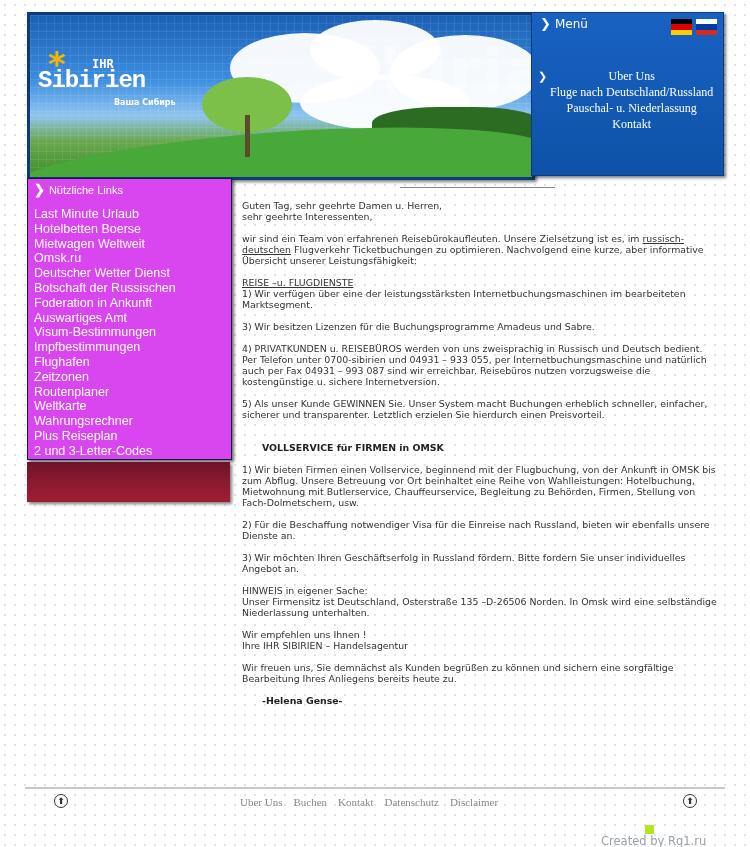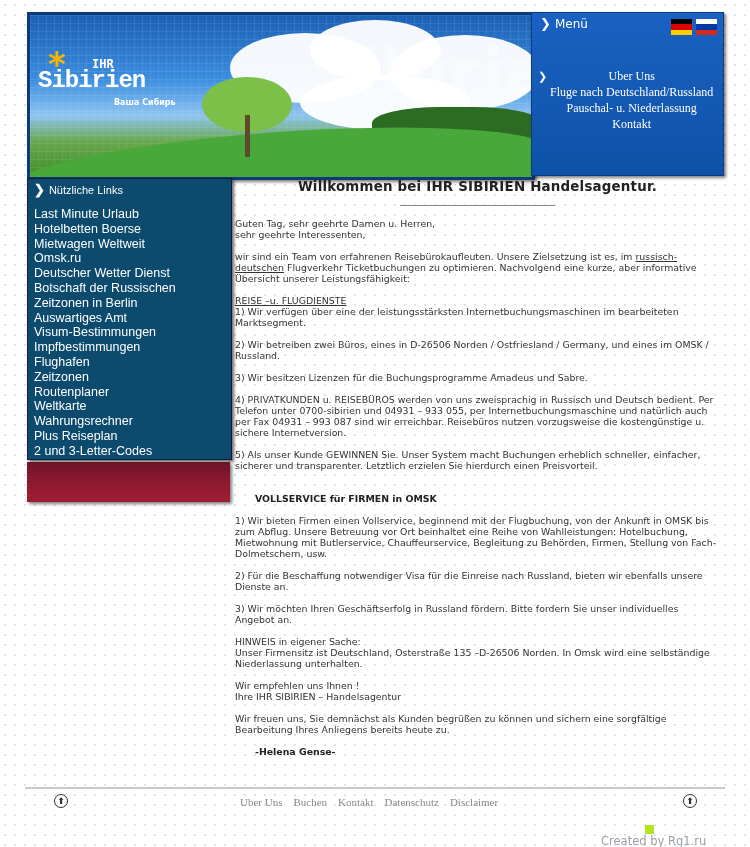--- a/index.html
+++ b/index.html
@@ -46,35 +46,35 @@
   .arrow { display:inline-block; font-weight:bold; margin-right:4px; font-size:13px; }
   .flags { position:absolute; right:6px; top:6px; display:flex; gap:4px; }
   .flag { width:21px; height:16px; display:flex; flex-direction:column; }
   .flag span { flex:1; }
   .menu-list { position:absolute; left:18px; top:55px; font-family:"Liberation Serif", serif; font-size:12px; line-height:16px; }
   .menu-list div { cursor:pointer; white-space:nowrap; }
   .menu-list .first-arrow { position:absolute; left:-12px; top:1px; font-size:11px; font-weight:bold; font-family:"DejaVu Sans", sans-serif; }
 
   .links-box {
     position:absolute; left:27px; top:178px; width:203px; height:280px;
-    background:#0c4a6e; border:1px solid #101a45; box-shadow: 2px 2px 3px rgba(0,0,0,0.6); color:#fff;
+    background:#d946ef; border:1px solid #101a45; box-shadow: 2px 2px 3px rgba(0,0,0,0.6); color:#fff;
   }
   .links-title { position:absolute; left:6px; top:3px; font-size:11px; font-family:"Liberation Sans", sans-serif; }
   .links-list { position:absolute; left:6px; top:28px; font-family:"Liberation Sans", sans-serif; font-size:12.5px; line-height:14.8px; }
   .links-list div { white-space:nowrap; cursor:pointer; }
   .red-box {
     position:absolute; left:27px; top:462px; width:203px; height:40px;
     background: linear-gradient(180deg, #6d1428 0%, #8c1a2f 50%, #a01d33 100%);
     box-shadow: 2px 2px 3px rgba(0,0,0,0.5);
   }
 
   .content { position:absolute; left:235px; top:178px; width:485px; font-family:"DejaVu Sans", sans-serif; font-size:9.4px; line-height:11px; color:#333; }
   .content h1 { margin:0; text-align:center; font-size:13.4px; line-height:18px; font-weight:bold; color:#222; letter-spacing:0.2px; }
   .content .rule { width:155px; height:1px; background:#888; margin:9px auto 12px auto; }
-  .content p { margin:0 0 11px 0; }
+  .content p { margin:0 0 11px 7px; }
   .content .u { text-decoration:underline; }
   .content .b { font-weight:bold; color:#222;padding-left:20px; }
 
   .footer-line { position:absolute; left:25px; top:787px; width:700px; height:2px; background:#c7c9cc; }
   .up-icon { position:absolute; top:794px; width:12px; height:12px; border:1px solid #333; border-radius:50%; font-size:9px; line-height:12px; text-align:center; color:#333; font-weight:bold; }
   .footer-nav { position:absolute; left:240px; top:796px; font-family:"Liberation Serif", serif; font-size:11px; color:#888; display:flex; gap:11px; }
   .footer-nav span { cursor:pointer; }
   .created { position:absolute; left:601px; top:825px; font-family:"DejaVu Sans", sans-serif; font-size:11.5px; color:#9aa0a6; display:flex; align-items:center;flex-direction:column; }
   .created .sq { width:9px; height:9px; background:#b5e61d; margin-right:8px; display:inline-block; }
 </style>
@@ -129,48 +129,46 @@
   <div class="links-title">
     <span class="arrow">❯</span><span>Nützliche Links</span>
   </div>
   <div class="links-list">
     <div>Last Minute Urlaub</div>
     <div>Hotelbetten Boerse</div>
     <div>Mietwagen Weltweit</div>
     <div>Omsk.ru</div>
     <div>Deutscher Wetter Dienst</div>
     <div>Botschaft der Russischen</div>
-    <div>Zeitzonen in Berlin</div>
+    <div>Foderation in Ankunft</div>
     <div>Auswartiges Amt</div>
     <div>Visum-Bestimmungen</div>
     <div>Impfbestimmungen</div>
     <div>Flughafen</div>
     <div>Zeitzonen</div>
     <div>Routenplaner</div>
     <div>Weltkarte</div>
     <div>Wahrungsrechner</div>
     <div>Plus Reiseplan</div>
     <div>2 und 3-Letter-Codes</div>
   </div>
 </div>
 <div class="red-box"></div>
 
 <div class="content">
-  <h1>Willkommen bei IHR SIBIRIEN Handelsagentur.</h1>
   <div class="rule"></div>
   <p>
     <span>Guten Tag, sehr geehrte Damen u. Herren,</span><br>
     <span>sehr geehrte Interessenten,</span>
   </p>
   <p><span>wir sind ein Team von erfahrenen Reisebürokaufleuten. Unsere Zielsetzung ist es, im </span><span class="u">russisch-deutschen</span><span> Flugverkehr Ticketbuchungen zu optimieren. Nachvolgend eine kurze, aber informative Übersicht unserer Leistungsfähigkeit:</span></p>
   <p style="margin-bottom:11px;">
     <span class="u">REISE –u. FLUGDIENSTE</span><br>
     <span>1) Wir verfügen über eine der leistungsstärksten Internetbuchungsmaschinen im bearbeiteten Marktsegment.</span>
   </p>
-  <p>2) Wir betreiben zwei Büros, eines in D-26506 Norden / Ostfriesland / Germany, und eines im OMSK / Russland.</p>
   <p>3) Wir besitzen Lizenzen für die Buchungsprogramme Amadeus und Sabre.</p>
   <p>4) PRIVATKUNDEN u. REISEBÜROS werden von uns zweisprachig in Russisch und Deutsch bedient. Per Telefon unter 0700-sibirien und 04931 – 933 055, per Internetbuchungsmaschine und natürlich auch per Fax 04931 – 993 087 sind wir erreichbar. Reisebüros nutzen vorzugsweise die kostengünstige u. sichere Internetversion.</p>
   <p style="margin-bottom:22px;">5) Als unser Kunde GEWINNEN Sie. Unser System macht Buchungen erheblich schneller, einfacher, sicherer und transparenter. Letztlich erzielen Sie hierdurch einen Preisvorteil.</p>
   <p class="b">VOLLSERVICE für FIRMEN in OMSK</p>
   <p>1) Wir bieten Firmen einen Vollservice, beginnend mit der Flugbuchung, von der Ankunft in OMSK bis zum Abflug. Unsere Betreuung vor Ort beinhaltet eine Reihe von Wahlleistungen: Hotelbuchung, Mietwohnung mit Butlerservice, Chauffeurservice, Begleitung zu Behörden, Firmen, Stellung von Fach-Dolmetschern, usw.</p>
   <p>2) Für die Beschaffung notwendiger Visa für die Einreise nach Russland, bieten wir ebenfalls unsere Dienste an.</p>
   <p>3) Wir möchten Ihren Geschäftserfolg in Russland fördern. Bitte fordern Sie unser individuelles Angebot an.</p>
   <p>
     <span>HINWEIS in eigener Sache:</span><br>
     <span>Unser Firmensitz ist Deutschland, Osterstraße 135 –D-26506 Norden. In Omsk wird eine selbständige Niederlassung unterhalten.</span>

